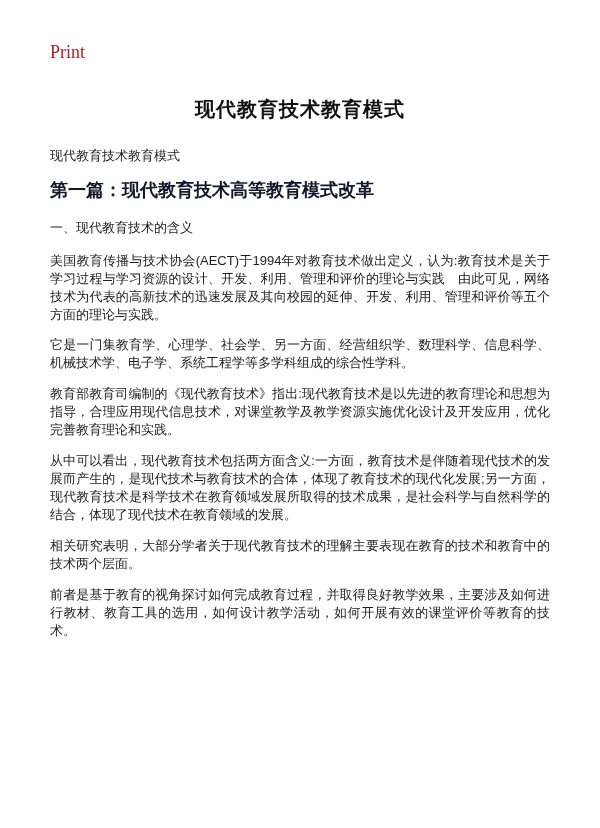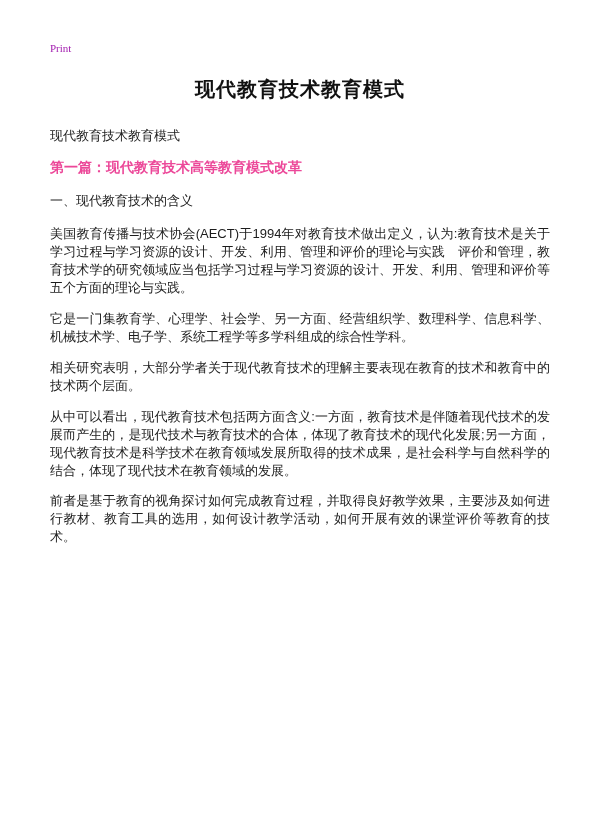--- a/index.html
+++ b/index.html
@@ -12,74 +12,75 @@
     color: #1a1a1a;
   }
   .page {
     width: 600px;
     min-height: 828px;
     padding: 42px 50px 40px 50px;
     background: #ffffff;
   }
   .print-label {
     font-family: "Liberation Serif", "DejaVu Serif", serif;
-    font-size: 11px;
-    color: #a21caf;
-    margin-bottom: 22px;
+    font-size: 18px;
+    color: #b91c1c;
+    margin-bottom: 33px;
   }
   .doc-title {
     font-size: 20px;
     font-weight: 700;
     text-align: center;
     color: #111111;
     margin-bottom: 24px;
     letter-spacing: 1px;
   }
   .para {
     font-size: 13px;
     line-height: 1.38;
     color: #1c1c1c;
     margin-bottom: 13px;
     text-align: justify;
     word-break: break-all;
   }
   .para.heading-bold {
     font-weight: 700;
-    font-size: 14px;
-    color: #ec4899;
+    font-size: 18px;
+    color: #0f172a;
     margin-top: 4px;
-    margin-bottom: 15px;
+    margin-bottom: 7px;
   }
   .para.sub-heading {
-    margin-top: 7px;
+    margin-top: 16px;
     margin-bottom: 15px;
   }
 </style>
 </head>
 <body>
 
 <div class="page">
 
   <div class="print-label">Print</div>
 
   <h1 class="doc-title">现代教育技术教育模式</h1>
 
   <p class="para">现代教育技术教育模式</p>
 
 
   <p class="para heading-bold">第一篇：现代教育技术高等教育模式改革</p>
 
   <p class="para sub-heading">一、现代教育技术的含义</p>
 
 
-  <p class="para">美国教育传播与技术协会(AECT)于1994年对教育技术做出定义，认为:教育技术是关于学习过程与学习资源的设计、开发、利用、管理和评价的理论与实践　评价和管理，教育技术学的研究领域应当包括学习过程与学习资源的设计、开发、利用、管理和评价等五个方面的理论与实践。</p>
+  <p class="para">美国教育传播与技术协会(AECT)于1994年对教育技术做出定义，认为:教育技术是关于学习过程与学习资源的设计、开发、利用、管理和评价的理论与实践　由此可见，网络技术为代表的高新技术的迅速发展及其向校园的延伸、开发、利用、管理和评价等五个方面的理论与实践。</p>
 
 
   <p class="para">它是一门集教育学、心理学、社会学、另一方面、经营组织学、数理科学、信息科学、机械技术学、电子学、系统工程学等多学科组成的综合性学科。</p>
 
+  <p class="para">教育部教育司编制的《现代教育技术》指出:现代教育技术是以先进的教育理论和思想为指导，合理应用现代信息技术，对课堂教学及教学资源实施优化设计及开发应用，优化完善教育理论和实践。</p>
+
+  <p class="para">从中可以看出，现代教育技术包括两方面含义:一方面，教育技术是伴随着现代技术的发展而产生的，是现代技术与教育技术的合体，体现了教育技术的现代化发展;另一方面，现代教育技术是科学技术在教育领域发展所取得的技术成果，是社会科学与自然科学的结合，体现了现代技术在教育领域的发展。</p>
 
   <p class="para">相关研究表明，大部分学者关于现代教育技术的理解主要表现在教育的技术和教育中的技术两个层面。</p>
-
-  <p class="para">从中可以看出，现代教育技术包括两方面含义:一方面，教育技术是伴随着现代技术的发展而产生的，是现代技术与教育技术的合体，体现了教育技术的现代化发展;另一方面，现代教育技术是科学技术在教育领域发展所取得的技术成果，是社会科学与自然科学的结合，体现了现代技术在教育领域的发展。</p>
 
   <p class="para">前者是基于教育的视角探讨如何完成教育过程，并取得良好教学效果，主要涉及如何进行教材、教育工具的选用，如何设计教学活动，如何开展有效的课堂评价等教育的技术。</p>
 
 </div>
 
 </body></html>

